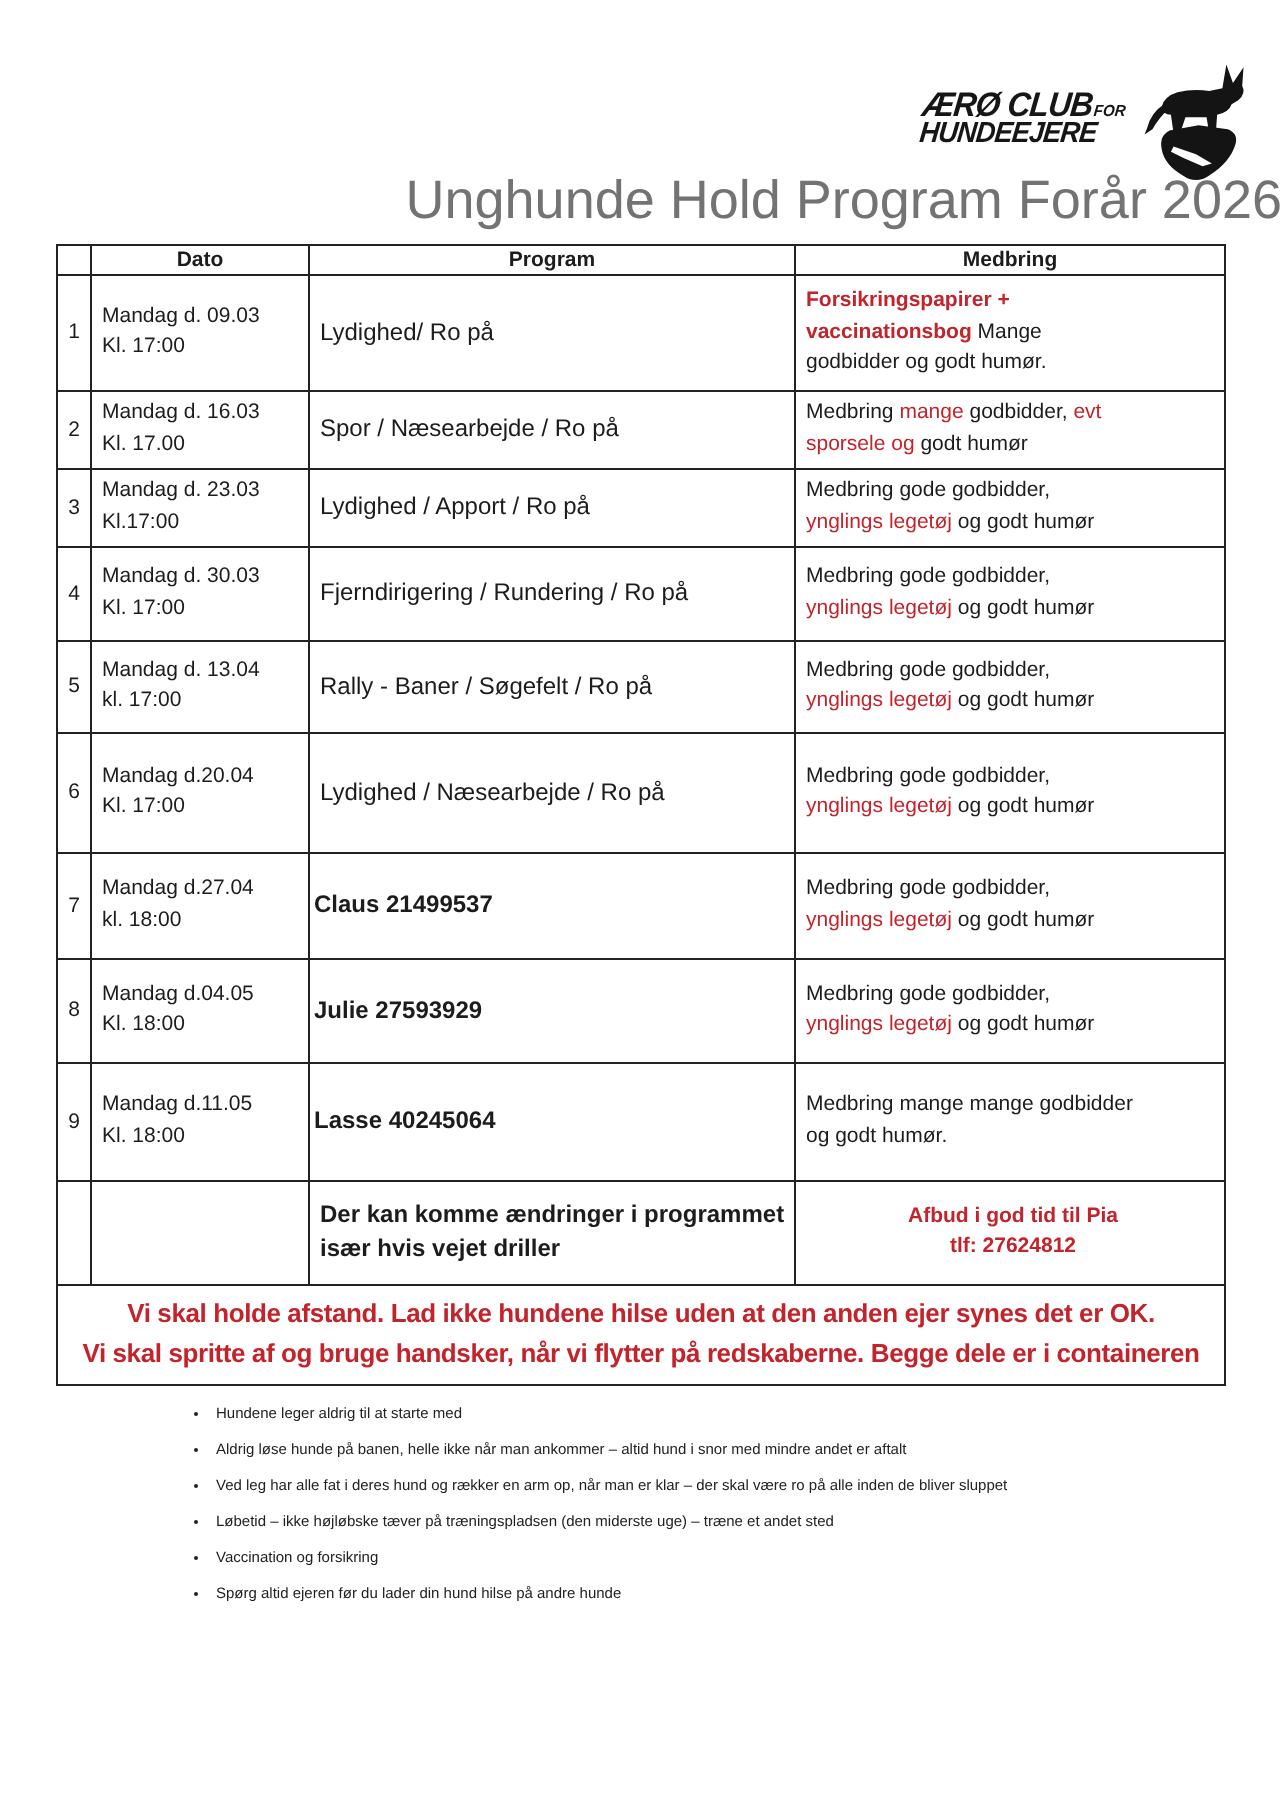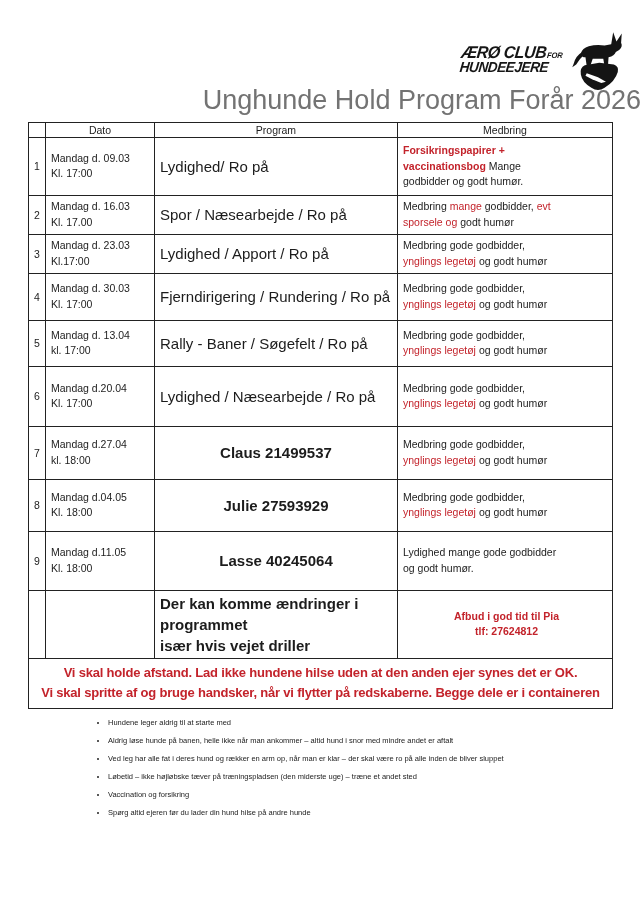--- a/index.html
+++ b/index.html
@@ -30,26 +30,26 @@
 
   
   table.schedule{
     border-collapse:collapse;table-layout:fixed;
     margin:6px 0 0 28px;width:584px;
   }
   table.schedule td,table.schedule th{
     border:1px solid #222;vertical-align:middle;overflow:hidden;
   }
   table.schedule thead tr{height:15px;}
-  table.schedule th{font-size:10.5px;font-weight:normal;text-align:center;padding:0;}
+  table.schedule th{font-size:10.5px;font-weight:bold;text-align:center;padding:0;}
   .c-num{font-size:10.5px;text-align:center;padding:0;}
   .c-date{font-size:10.5px;padding:2px 2px 2px 5px;line-height:1.45;}
-  .c-prog{font-size:15px;padding:2px 2px 2px 5px;white-space:pre-line;line-height:1.4;}
+  .c-prog{font-size:12px;padding:2px 2px 2px 5px;white-space:pre-line;line-height:1.4;}
   .c-med{font-size:10.5px;padding:2px 2px 2px 5px;white-space:pre-line;line-height:1.45;}
-  .prog-center{text-align:center;font-weight:bold;padding-left:2px;}
+  .prog-center{text-align:left;font-weight:bold;padding-left:2px;}
   .prog-bold{font-weight:bold;}
   .med-center{text-align:center;font-weight:bold;}
   #schedule-body tr:nth-child(1){height:58px;}
   #schedule-body tr:nth-child(2){height:39px;}
   #schedule-body tr:nth-child(3){height:39px;}
   #schedule-body tr:nth-child(4){height:47px;}
   #schedule-body tr:nth-child(5){height:46px;}
   #schedule-body tr:nth-child(6){height:60px;}
   #schedule-body tr:nth-child(7){height:53px;}
   #schedule-body tr:nth-child(8){height:52px;}
@@ -198,21 +198,21 @@
 </span><span class="red">ynglings legetøj</span><span> og godt humør</span></td>
   </tr>
 
   <tr>
     <td class="c-num">9</td>
     <td class="c-date">
       <div class="date-l1">Mandag d.11.05</div>
       <div class="date-l2">Kl. 18:00</div>
     </td>
     <td class="c-prog prog-center">Lasse 40245064</td>
-    <td class="c-med"><span>Lydighed mange gode godbidder
+    <td class="c-med"><span>Medbring mange mange godbidder
 og godt humør.</span></td>
   </tr>
 
 
   <tr>
     <td class="c-num"></td>
     <td class="c-date">
       <div class="date-l1"></div>
       <div class="date-l2"></div>
     </td>

